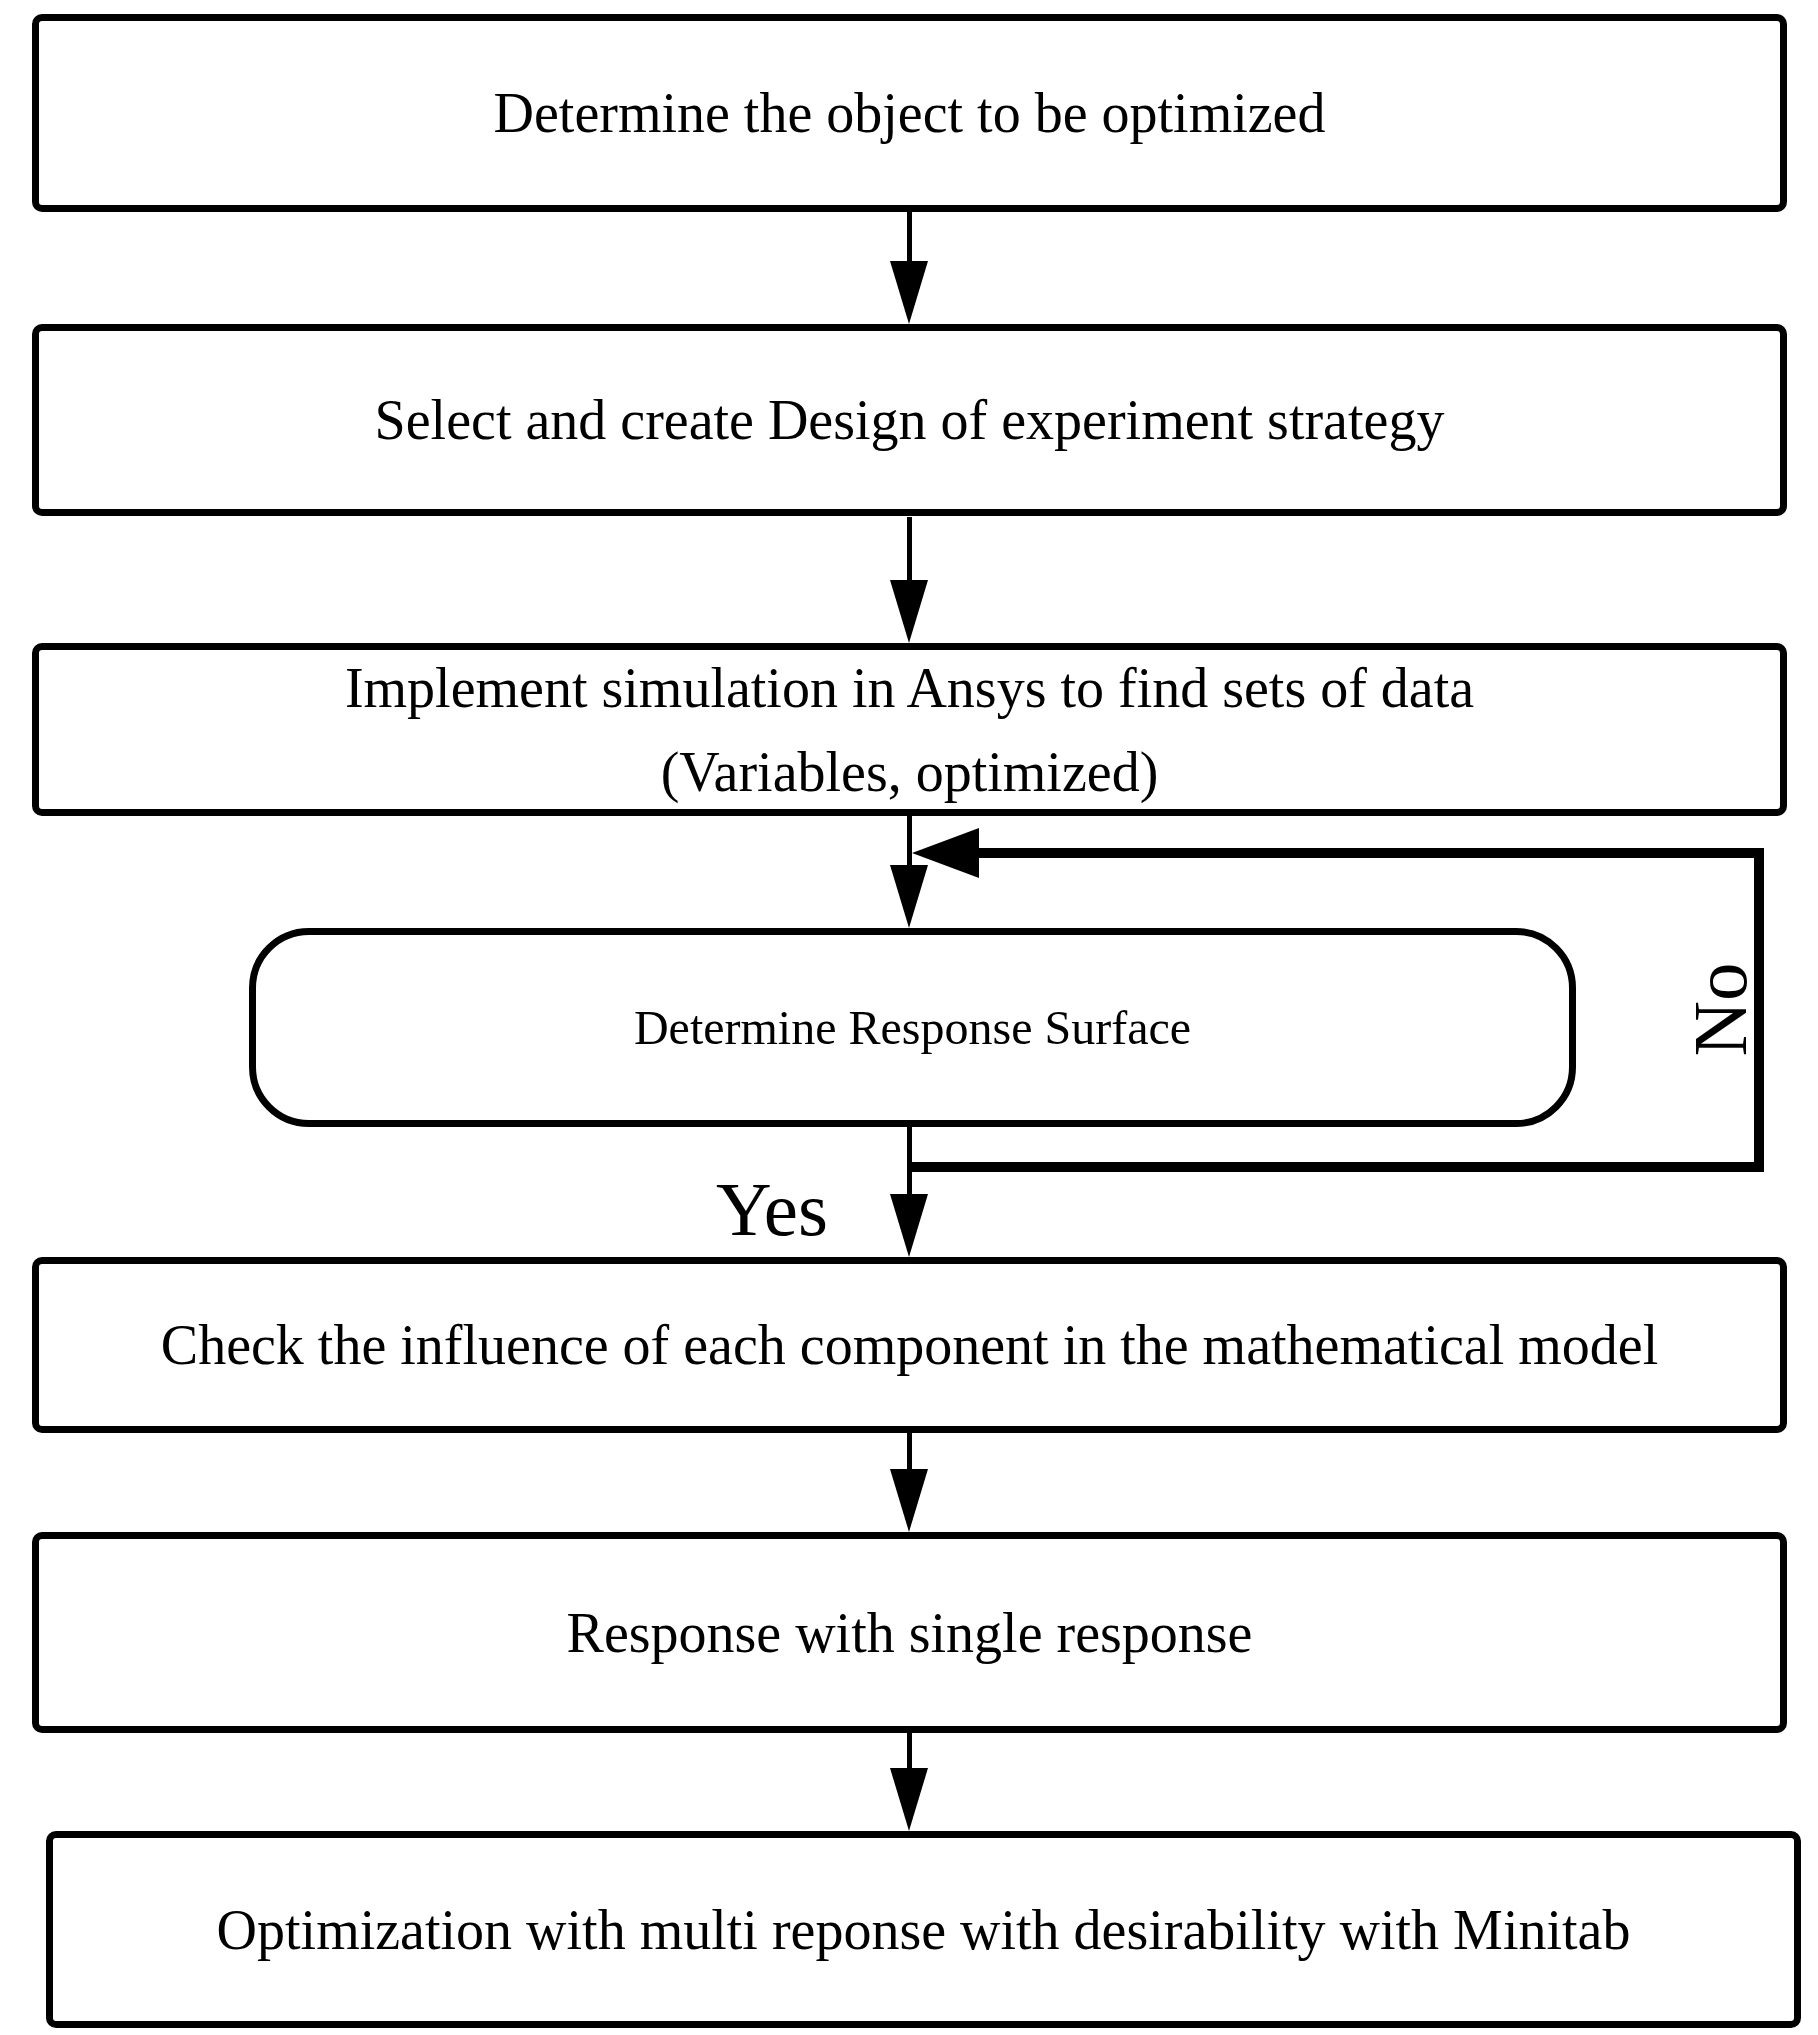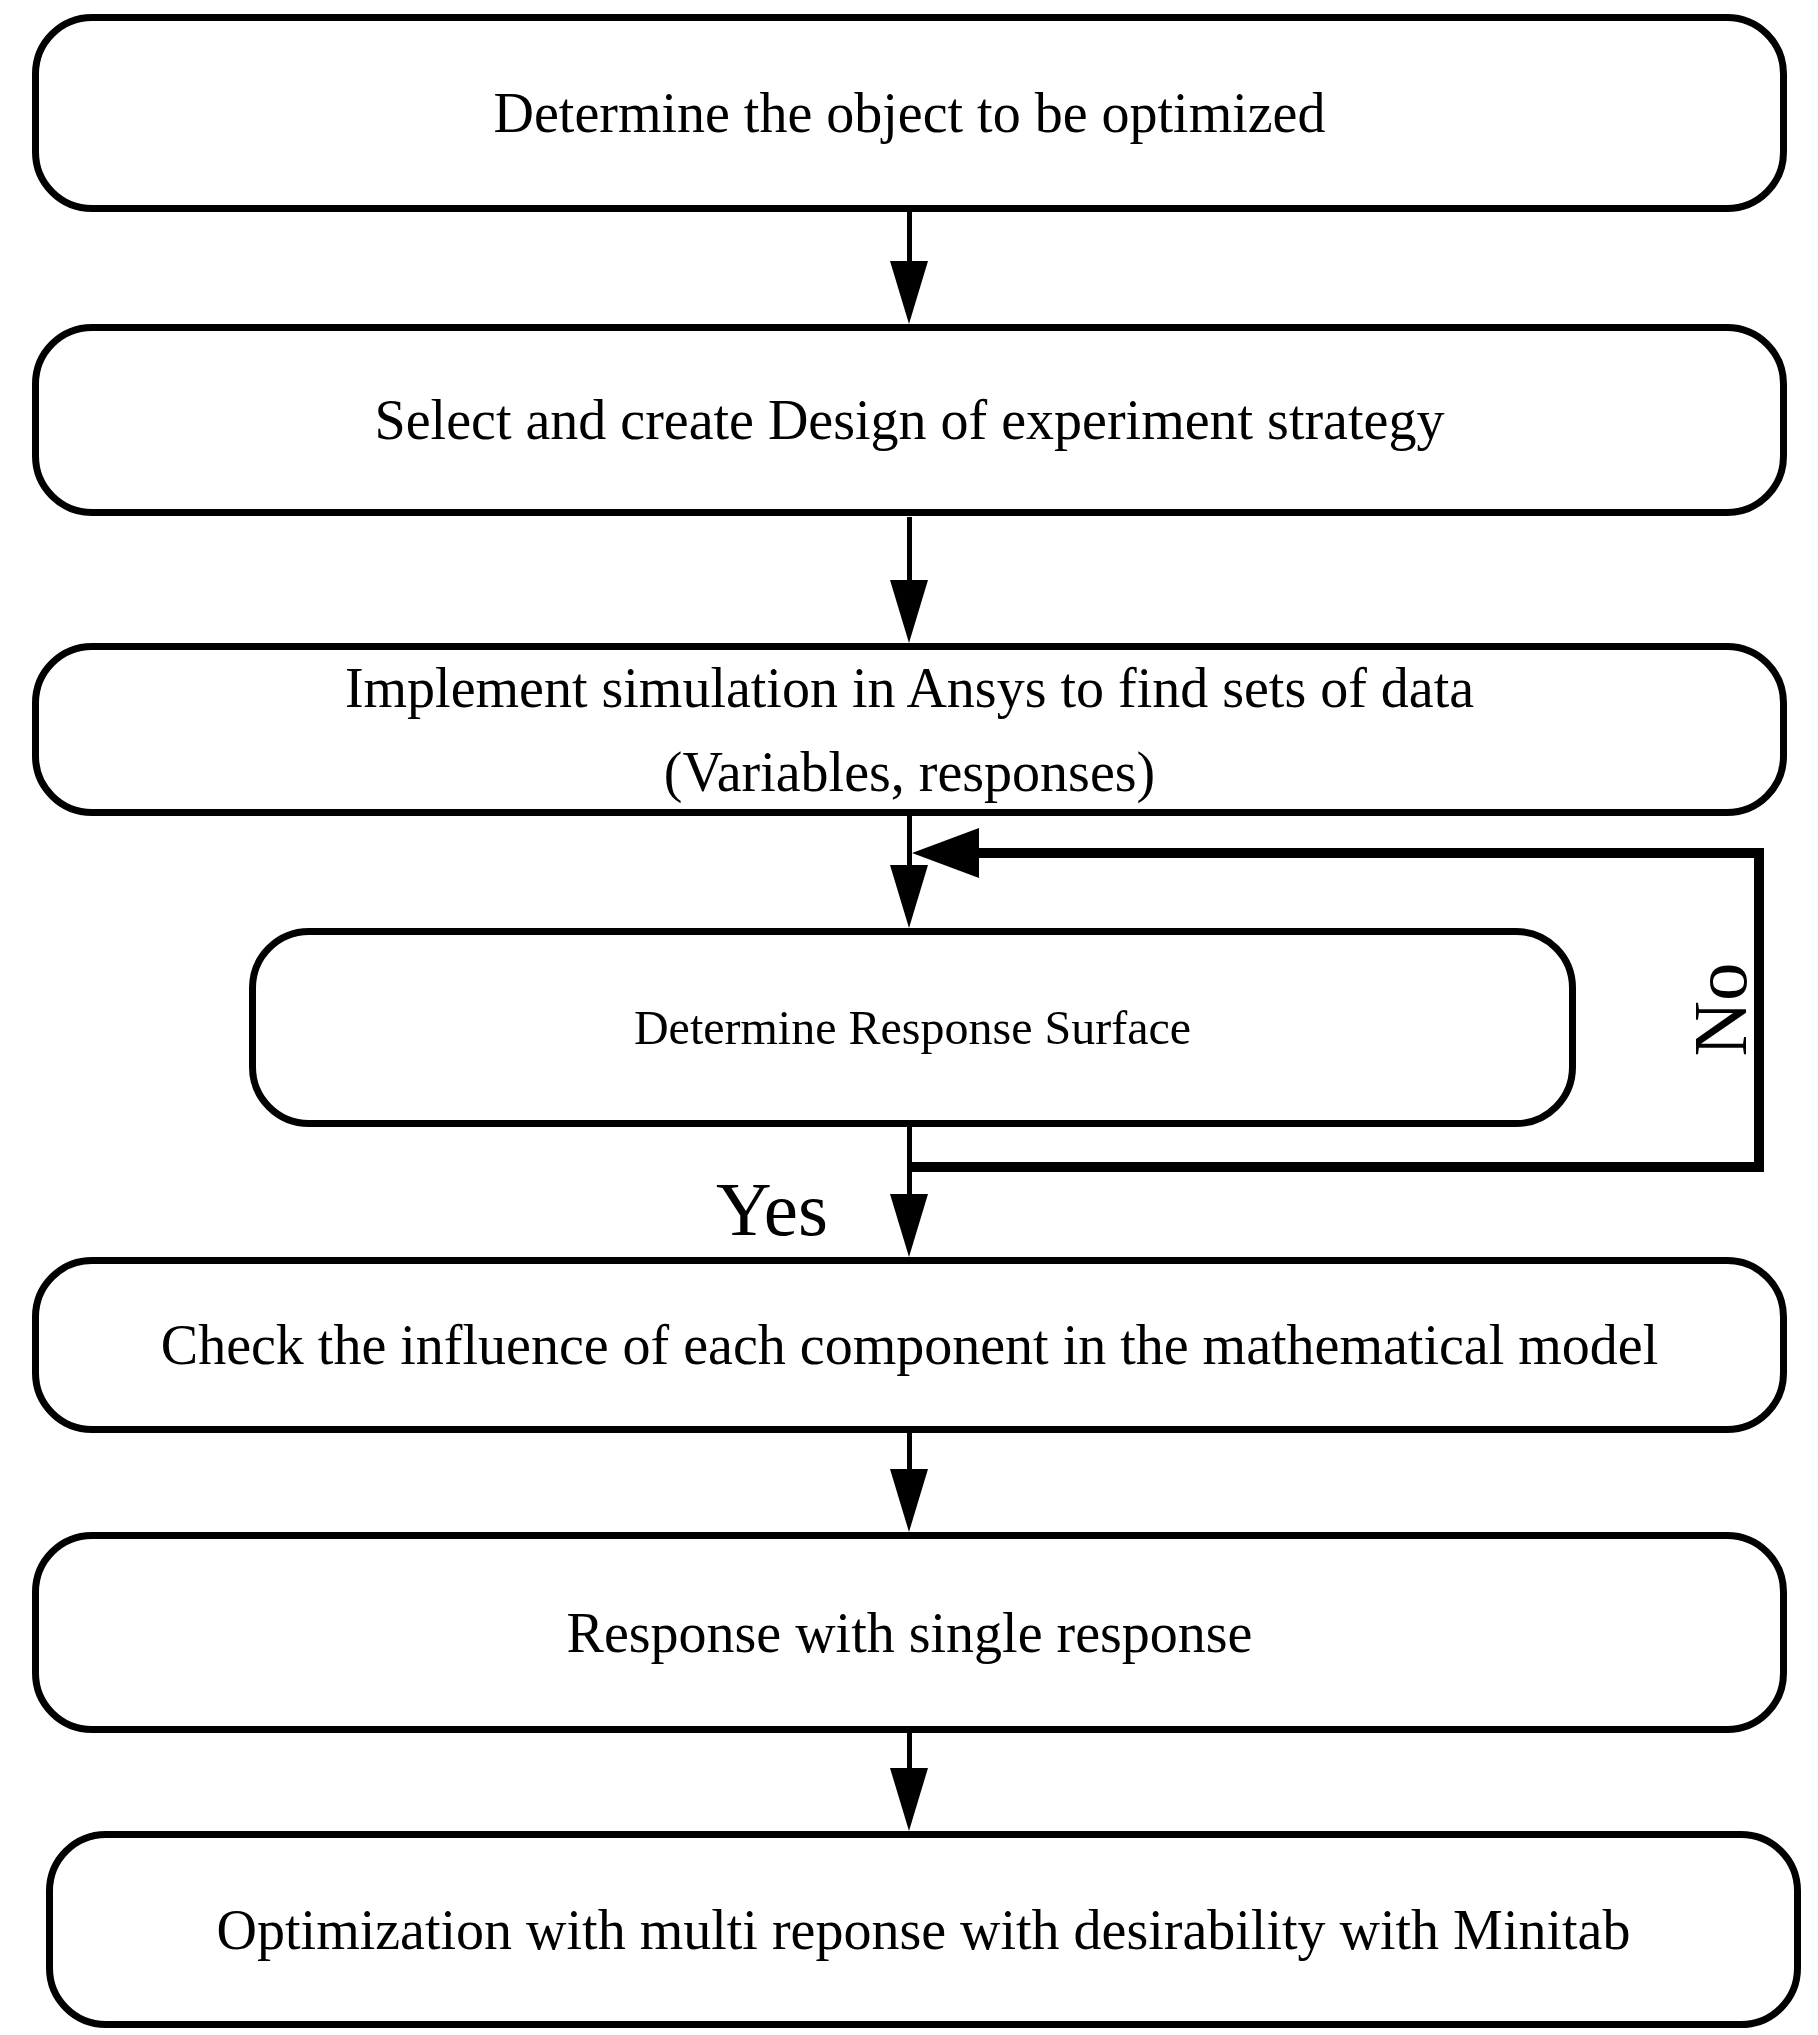--- a/index.html
+++ b/index.html
@@ -21,21 +21,21 @@
     box-sizing: border-box;
     border: 7px solid #000000;
     border-radius: 60px;
     background: #ffffff;
     display: flex;
     flex-direction: column;
     align-items: center;
     justify-content: center;
     text-align: center;
   }
-  .node-wide { left: 32px; width: 1755px; }
+  .node-wide { left: 32px; width: 1755px; border-radius: 10px; }
   .node .line {
     font-size: 56px;
     line-height: 1.5;
     white-space: nowrap;
   }
   #node-1 { top: 14px;   height: 198px; }
   #node-2 { top: 324px;  height: 192px; }
   #node-3 { top: 643px;  height: 173px; text-align: center; }
   #node-4 { top: 928px; height: 199px; left: 249px; width: 1327px; }
   #node-4 .line { font-size: 48px; }
@@ -123,21 +123,21 @@
 
   <div class="node node-wide" id="node-2">
     <span class="line">Select and create Design of experiment strategy</span>
   </div>
 
   <div class="stem" id="stem-2"></div>
   <div class="arrow-down" id="head-2"></div>
 
   <div class="node node-wide" id="node-3">
     <span class="line">Implement simulation in Ansys to find sets of data</span>
-    <span class="line">(Variables, responses)</span>
+    <span class="line">(Variables, optimized)</span>
   </div>
 
   <div class="stem" id="stem-3"></div>
   <div class="arrow-down" id="head-3"></div>
 
   <div class="loop-line" id="loop-top"></div>
   <div id="loop-arrow-left"></div>
   <div class="loop-line" id="loop-right"></div>
   <div class="loop-line" id="loop-bottom"></div>
   <div class="edge-label" id="no-label">No</div>

